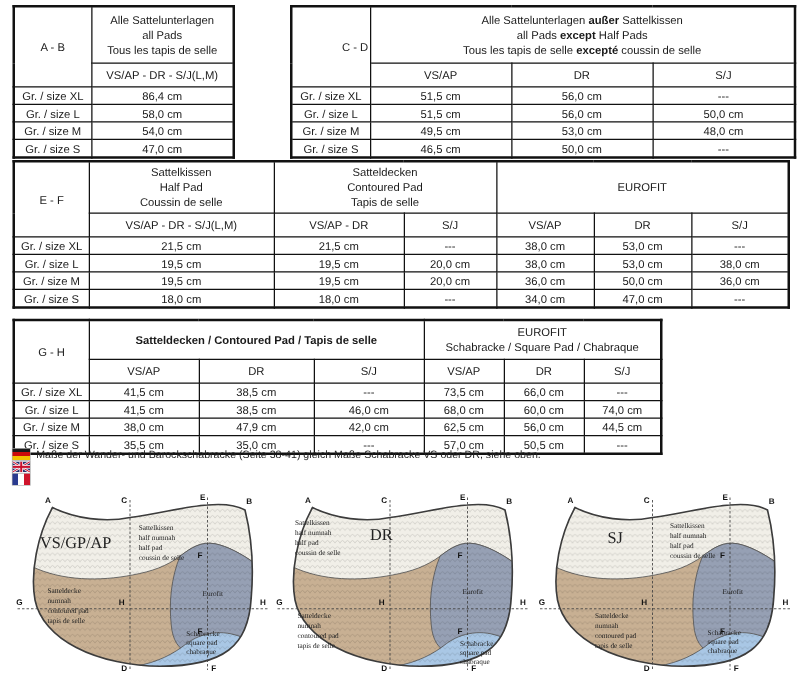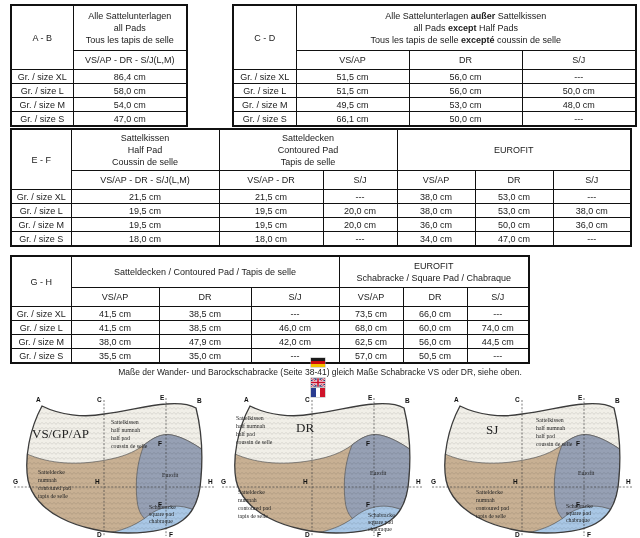--- a/index.html
+++ b/index.html
@@ -11,21 +11,21 @@
              overflow:hidden;white-space:nowrap;}
   td.corner{font-weight:normal;font-size:10px;border-right:2px solid #111;}
   td.title{font-size:9.5px;line-height:12px;}
   td.title div{white-space:nowrap;}
   td.sub{font-size:9px;height:18px;}
   td.rl{text-align:left;padding-left:3px;}
   td.grp{border-left:2px solid #111;}
   .b{font-weight:bold;}
   tr.dr td{height:13px;}
   #notes{position:absolute;left:10px;top:358px;width:620px;}
-  .note{display:flex;align-items:center;margin-bottom:1px;font-size:8.5px;line-height:10px;color:#222;flex-direction:column;}
+  .note{display:flex;align-items:center;margin-bottom:1px;font-size:8.5px;line-height:10px;color:#222;}
   .flag{width:14px;height:9px;margin-right:5px;flex:none;box-shadow:0 0 0 0.5px #aaa;}
   .flag-de{background:linear-gradient(to bottom,#1a1a1a 0 33%,#cc0b0b 33% 66%,#f3c200 66% 100%);}
   .flag-fr{background:linear-gradient(to right,#2a3b8f 0 33%,#fff 33% 66%,#cf142b 66% 100%);}
   .flag svg{display:block;width:14px;height:9px;}
   #diagrams{position:absolute;left:0;top:390px;}
   .dash{fill:none;stroke:#444;stroke-width:0.7;stroke-dasharray:2,1.6;}
   .outline{fill:none;stroke:#3c3c3c;stroke-width:1.3;}
   .region{stroke:#5a5a5a;stroke-width:0.7;}
   .pt{font:bold 6.5px "Liberation Sans",sans-serif;fill:#111;}
   .dtitle{font-family:"Liberation Serif",serif;font-size:13px;fill:#222;}
@@ -74,21 +74,21 @@
 
   <table class="t" style="left:232px;top:4px;width:405px;">
     <colgroup>
         <col style="width:63px">
         <col style="width:113px">
         <col style="width:113px">
         <col>
       </colgroup>
     <tbody>
         <tr>
-      <td class="corner" rowspan="2" style="height:62px;">C - D</td>
+      <td class="corner" rowspan="2" style="height:62px;text-align:right;">C - D</td>
       <td class="title" colspan="3" style="height:44px;">
         <div><span>Alle Sattelunterlagen </span><span class="b">außer</span><span> Sattelkissen</span></div>
         <div><span>all Pads </span><span class="b">except</span><span> Half Pads</span></div>
         <div><span>Tous les tapis de selle </span><span class="b">excepté</span><span> coussin de selle</span></div>
       </td>
     </tr>
     <tr>
       <td class="sub">VS/AP</td>
       <td class="sub">DR</td>
       <td class="sub">S/J</td>
@@ -106,21 +106,21 @@
       <td>50,0 cm</td>
     </tr>
     <tr class="dr">
       <td class="rl">Gr. / size M</td>
       <td>49,5 cm</td>
       <td>53,0 cm</td>
       <td>48,0 cm</td>
     </tr>
     <tr class="dr">
       <td class="rl">Gr. / size S</td>
-      <td>66,1 cm</td>
+      <td>46,5 cm</td>
       <td>50,0 cm</td>
       <td>---</td>
     </tr>
   </tbody>
     </table>
 
   <table class="t" style="left:10px;top:128px;width:622px;">
     <colgroup>
         <col style="width:60px">
         <col style="width:148px">
@@ -200,21 +200,21 @@
         <col style="width:88px">
         <col style="width:92px">
         <col style="width:88px">
         <col style="width:64px">
         <col style="width:64px">
         <col>
       </colgroup>
     <tbody>
         <tr>
       <td class="corner" rowspan="2" style="height:45px;">G - H</td>
-      <td class="title grp" colspan="3" style="height:30px;">
+      <td class="title grp" colspan="3" style="height:30px;font-weight:bold;">
         <div>Satteldecken / Contoured Pad / Tapis de selle</div>
       </td>
       <td class="title grp" colspan="3">
         <div>EUROFIT</div>
         <div>Schabracke / Square Pad / Chabraque</div>
       </td>
     </tr>
     <tr>
       <td class="sub grp" style="height:15px;">VS/AP</td>
       <td class="sub">DR</td>

